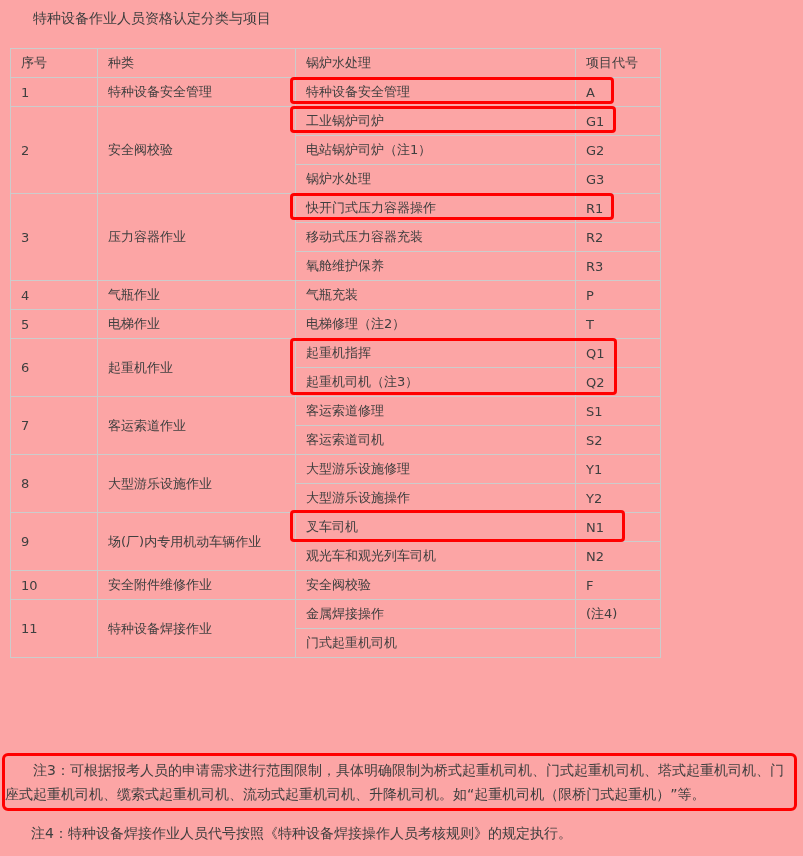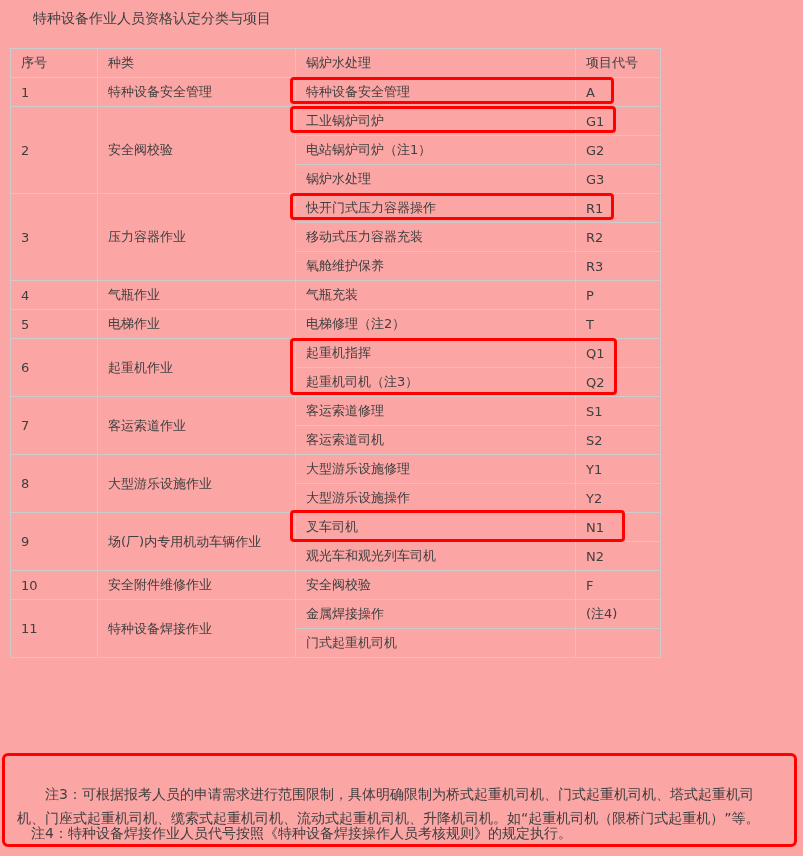--- a/index.html
+++ b/index.html
@@ -56,21 +56,21 @@
   }
   .note-1{top:655px;}
   .note-2{top:720px;}
   .note-4{top:819px;}
   .note3-box{
     position:absolute;left:2px;top:753px;width:789px;
     border:3px solid #ff0000;border-radius:6px;
     box-sizing:content-box;
   }
   .note3-box p{
-    margin:12px;padding:14px 4px 2px 0;
+    margin:0;padding:2px 4px 2px 0;
     font-size:14px;line-height:24px;color:#3f3f3f;
     text-indent:2em;
   }
 </style>
 </head>
 <body>
 
 <div class="page">
 
   <p class="doc-title">特种设备作业人员资格认定分类与项目</p>

